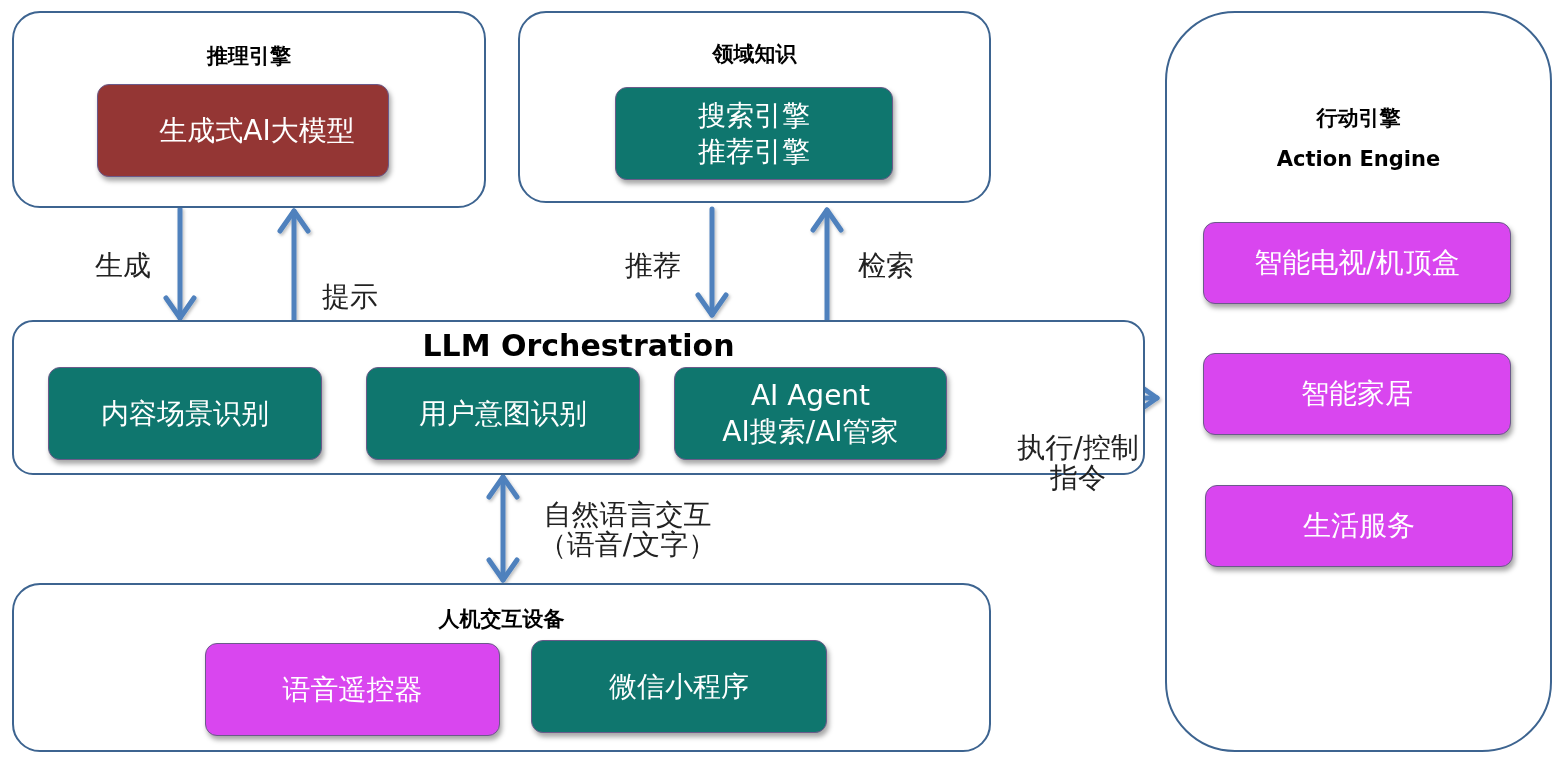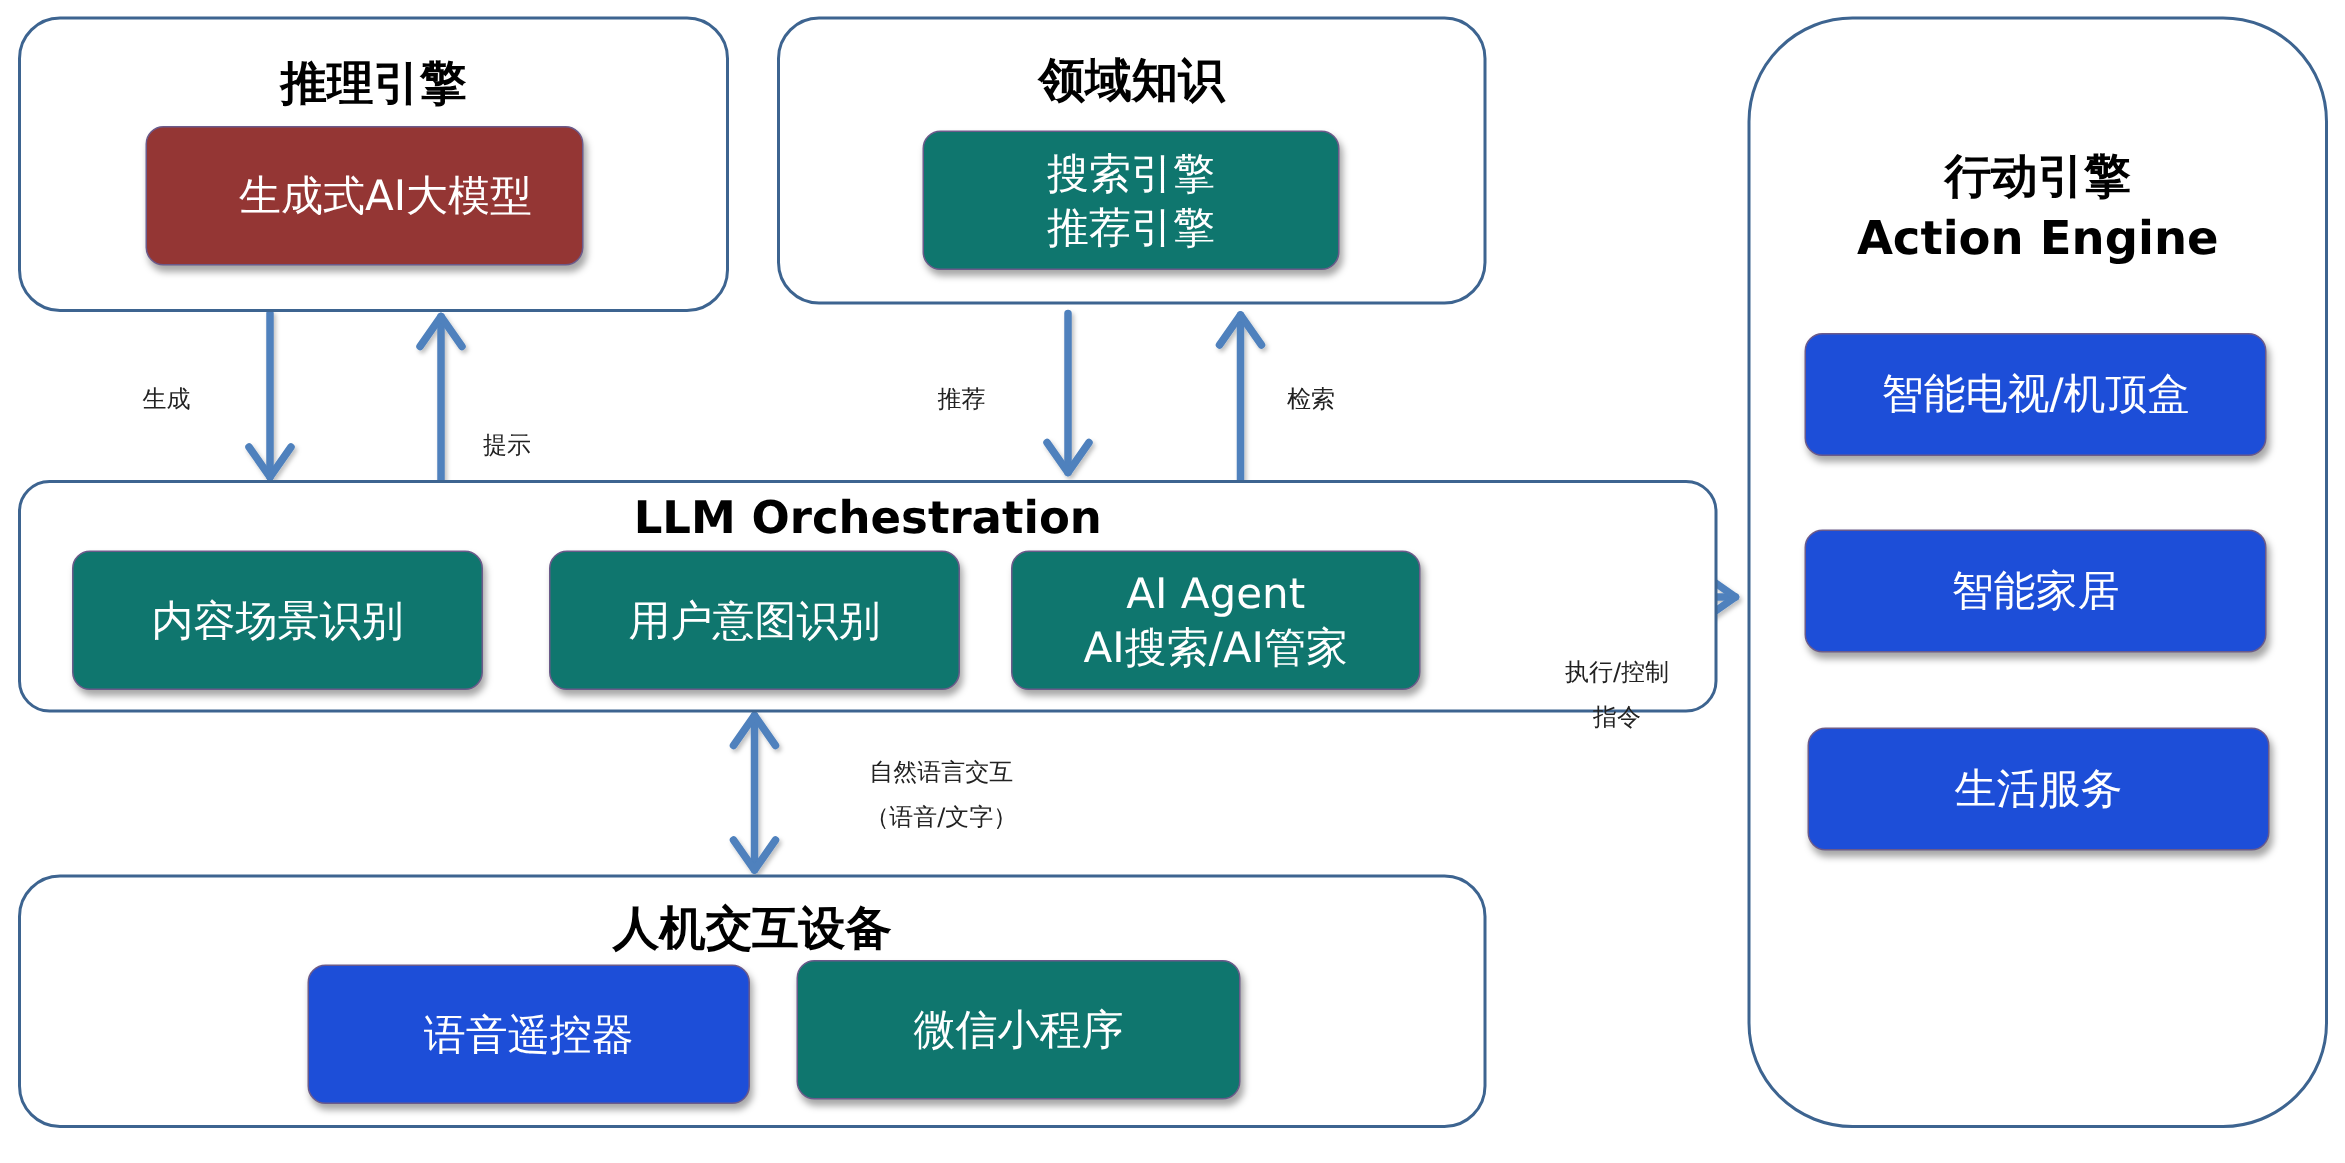--- a/index.html
+++ b/index.html
@@ -1,29 +1,29 @@
 <!DOCTYPE html>
 <html><head>
 <meta charset="utf-8">
 <style>
   html, body { margin: 0; padding: 0; background: #ffffff; }
   body { width: 1563px; height: 775px; position: relative; overflow: hidden;
          font-family: "DejaVu Sans", "Liberation Sans", sans-serif; }
   .panel { position: absolute; box-sizing: border-box; border: 2px solid #3d6490;
            border-radius: 28px; background: #ffffff; }
   .panel-title { position: absolute; left: 0; right: 0; text-align: center;
-                 font-weight: bold; color: #000; font-size: 31px; line-height: 34px; }
+                 font-weight: bold; color: #000; font-size: 21px; line-height: 34px; }
   .box { position: absolute; box-sizing: border-box; border-radius: 12px;
          color: #ffffff; display: flex; flex-direction: column; align-items: center;
          justify-content: center; text-align: center; font-size: 28px; line-height: 36px;
          box-shadow: 2px 4px 5px rgba(0,0,0,0.35); border: 1px solid #6b5a8a; }
   .box.red { background: #943634; padding-left: 28px; }
   .box.green { background: #0f766e; }
-  .box.blue { background: #1d4ed8; }
-  .label { position: absolute; color: #222; font-size: 16px; line-height: 30px;
+  .box.blue { background: #d946ef; }
+  .label { position: absolute; color: #222; font-size: 28px; line-height: 30px;
            text-align: center; white-space: nowrap; }
   svg.arrows { position: absolute; left: 0; top: 0; }
 </style>
 </head>
 <body>
 
 <svg class="arrows" width="1563" height="775" viewBox="0 0 1563 775">
   <defs>
     <filter id="sh" x="-20%" y="-20%" width="140%" height="140%">
       <feDropShadow dx="1.5" dy="2" stdDeviation="1.5" flood-color="#000" flood-opacity="0.25"></feDropShadow>

